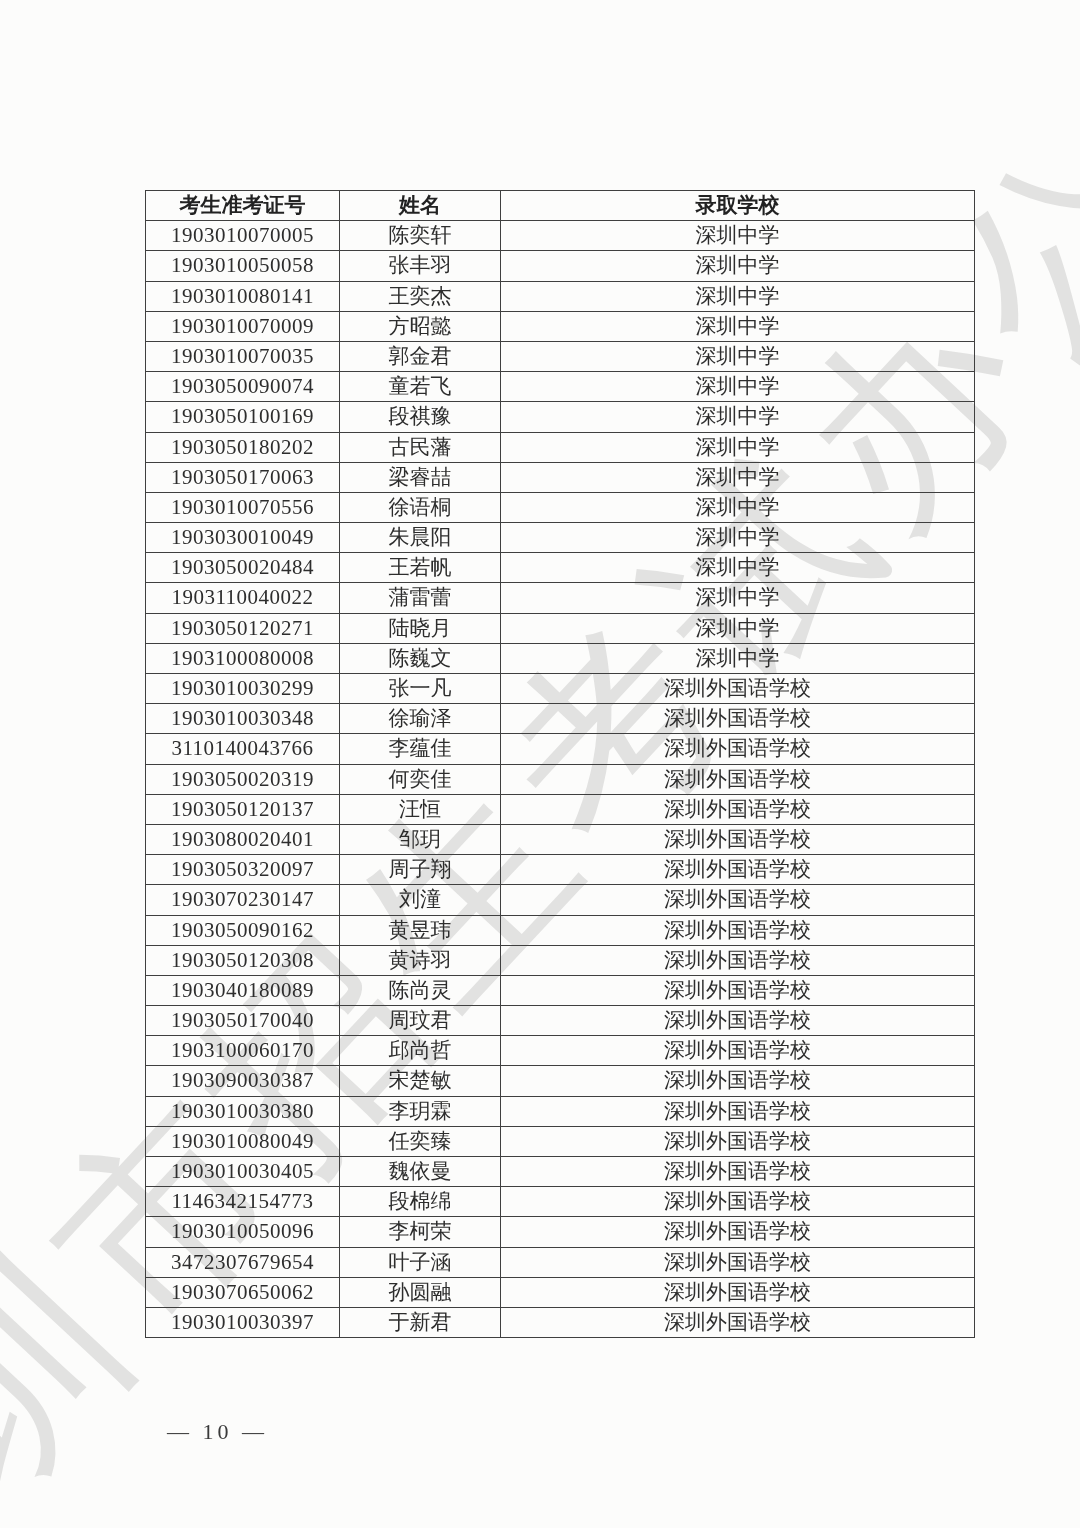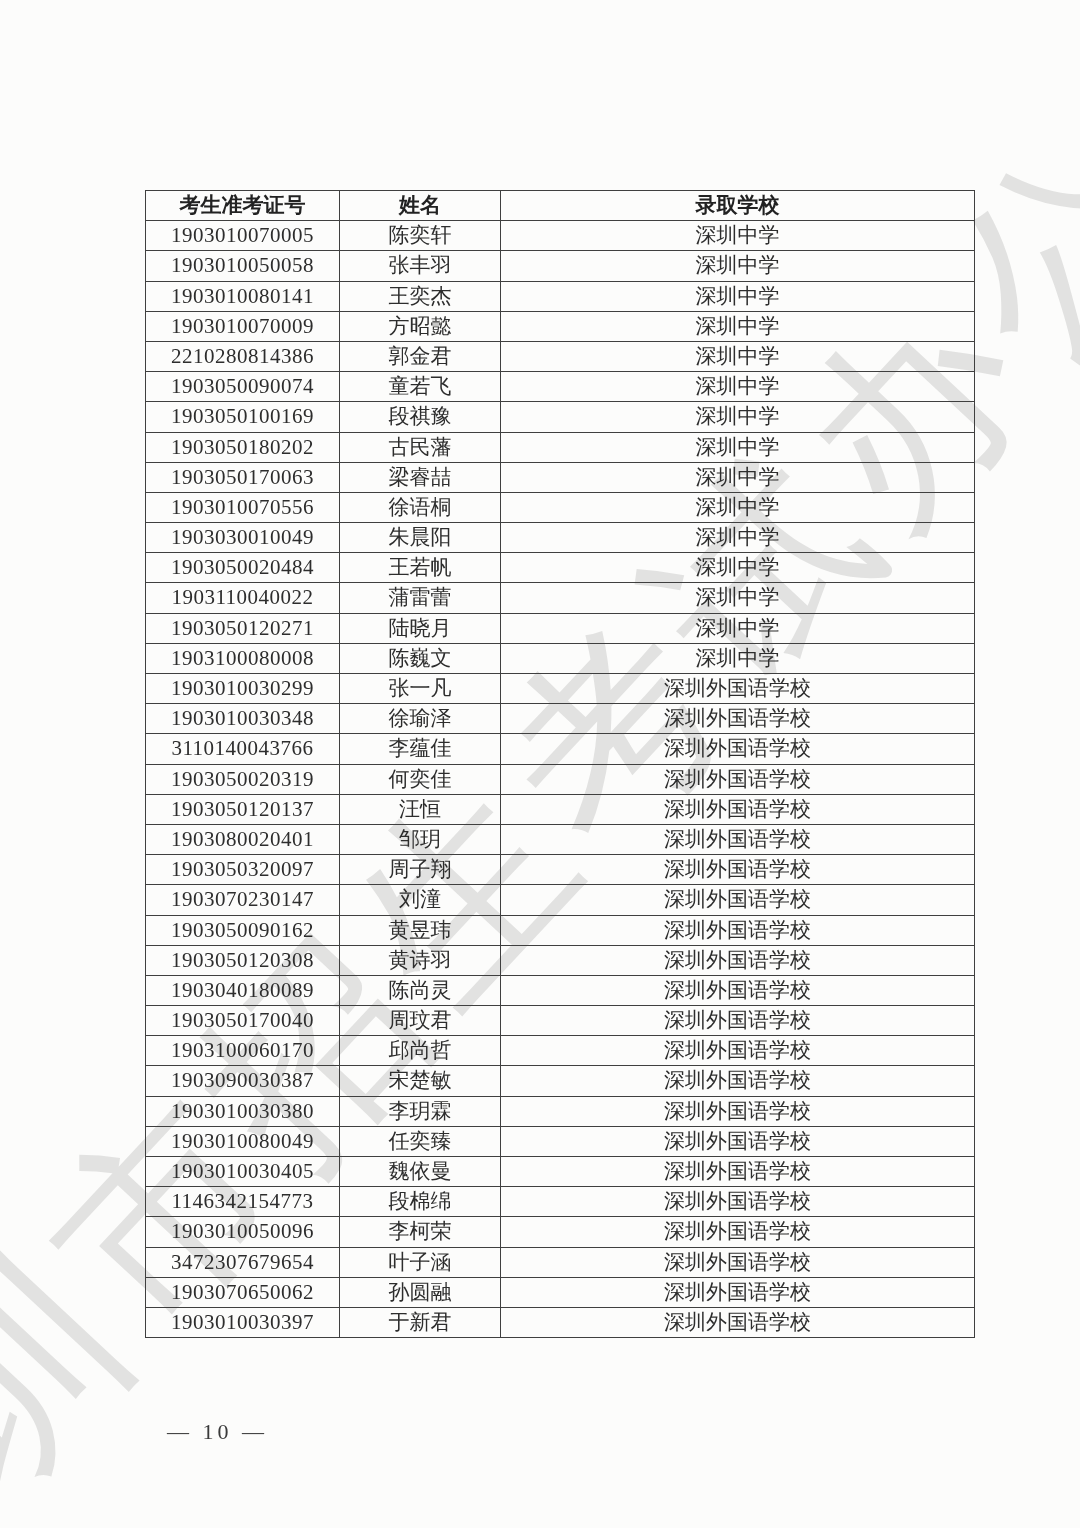--- a/index.html
+++ b/index.html
@@ -107,21 +107,21 @@
           <td class="id-cell">1903010080141</td>
           <td>王奕杰</td>
           <td>深圳中学</td>
         </tr>
         <tr>
           <td class="id-cell">1903010070009</td>
           <td>方昭懿</td>
           <td>深圳中学</td>
         </tr>
         <tr>
-          <td class="id-cell">2210280814386</td>
+          <td class="id-cell">1903010070035</td>
           <td>郭金君</td>
           <td>深圳中学</td>
         </tr>
         <tr>
           <td class="id-cell">1903050090074</td>
           <td>童若飞</td>
           <td>深圳中学</td>
         </tr>
         <tr>
           <td class="id-cell">1903050100169</td>

